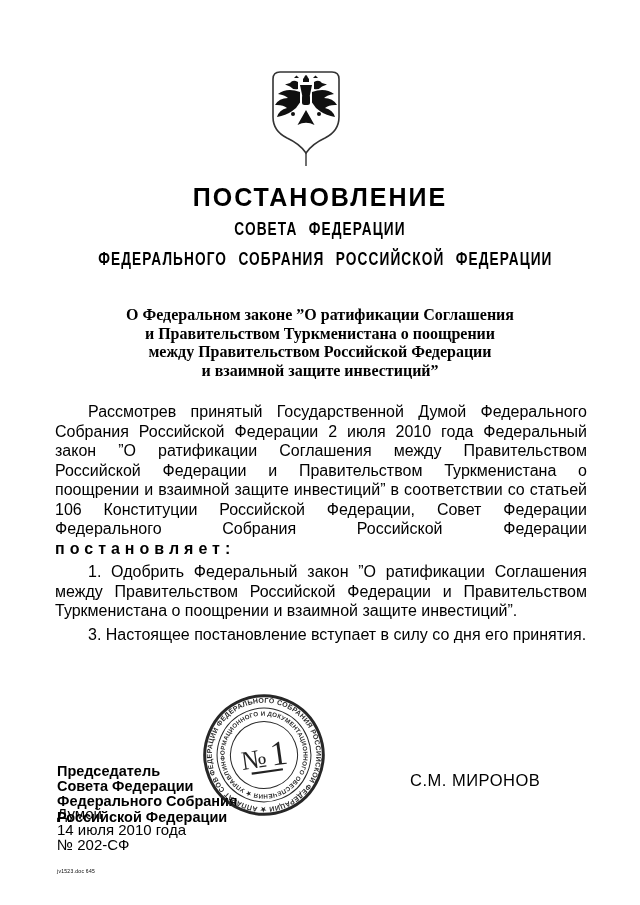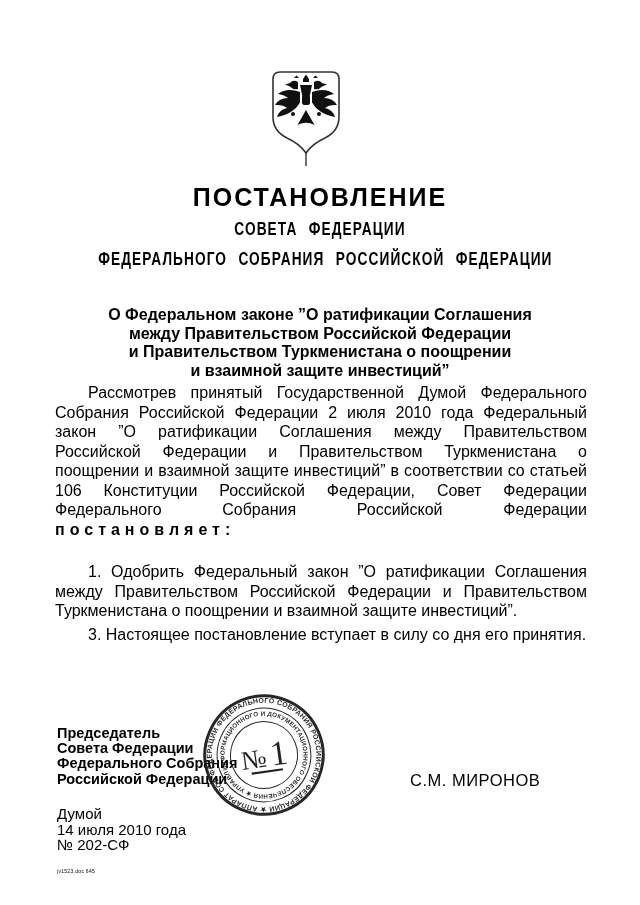--- a/index.html
+++ b/index.html
@@ -7,28 +7,28 @@
     position:relative;width:640px;height:905px;background:#ffffff;
     font-family:"Liberation Sans",sans-serif;color:#000;overflow:hidden;
   }
   .crest{position:absolute;left:267px;top:68px;width:78px;height:102px;}
   .head-block{position:absolute;left:10px;top:182px;width:620px;text-align:center;}
   .doc-title{font-size:25px;font-weight:bold;letter-spacing:2px;line-height:30px;}
   .doc-sub{margin-top:4px;font-size:19px;font-weight:bold;line-height:26px;white-space:nowrap;}
   .doc-sub>span{display:inline-block;transform:scaleX(0.72);transform-origin:center;
     letter-spacing:1.5px;word-spacing:9px;}
   .subject{position:absolute;left:10px;top:306px;width:620px;text-align:center;
-    font-size:16px;font-weight:bold;line-height:18.5px;}
+    font-size:16px;font-weight:bold;line-height:18.5px;font-family:Liberation Serif, serif;}
   .bodytext{position:absolute;left:55px;width:532px;font-size:16px;line-height:19.5px;
     text-align:justify;}
-  .p1{top:383px;}
+  .p1{top:402px;}
   .items{top:562px;}
   .bodytext p{margin:0;text-indent:33px;}
   .decree{font-weight:bold;letter-spacing:5px;}
-  .sig{position:absolute;left:57px;top:726px;font-size:14.5px;font-weight:bold;line-height:15.2px;}
+  .sig{position:absolute;left:57px;top:764px;font-size:14.5px;font-weight:bold;line-height:15.2px;}
   .sig-name{position:absolute;left:410px;top:771px;font-size:16.5px;font-weight:normal;letter-spacing:0.5px;}
   .issue{position:absolute;left:57px;top:806px;font-size:15px;line-height:15.5px;}
   .footnote{position:absolute;left:57px;top:868px;font-size:5px;letter-spacing:0.3px;color:#000;}
   .stamp{position:absolute;left:195px;top:686px;width:138px;height:138px;opacity:0.92;}
   .stamp text{font-family:"Liberation Sans",sans-serif;font-weight:bold;}
   .stamp .center-no{font-family:"Liberation Serif",serif;font-weight:normal;}
 </style>
 </head>
 <body>
 
@@ -59,22 +59,22 @@
     <div class="doc-sub">
       <span>СОВЕТА ФЕДЕРАЦИИ</span>
     </div>
     <div class="doc-sub">
       <span>ФЕДЕРАЛЬНОГО СОБРАНИЯ РОССИЙСКОЙ ФЕДЕРАЦИИ</span>
     </div>
   </div>
 
   <div class="subject">
     <div>О Федеральном законе ”О ратификации Соглашения</div>
+    <div>и Правительством Туркменистана о поощрении</div>
     <div>между Правительством Российской Федерации</div>
-    <div>и Правительством Туркменистана о поощрении</div>
     <div>и взаимной защите инвестиций”</div>
   </div>
 
   <div class="bodytext p1">
     <p><span>Рассмотрев принятый Государственной Думой Федерального Собрания Российской Федерации 2 июля 2010 года Федеральный закон ”О ратификации Соглашения между Правительством Российской Федерации и Правительством Туркменистана о поощрении и взаимной защите инвестиций” в соответствии со статьей 106 Конституции Российской Федерации, Совет Федерации Федерального Собрания Российской Федерации</span>
       <span class="decree">постановляет:</span></p>
   </div>
 
   <div class="bodytext items">
     <p>1. Одобрить Федеральный закон ”О ратификации Соглашения между Правительством Российской Федерации и Правительством Туркменистана о поощрении и взаимной защите инвестиций”.</p>

